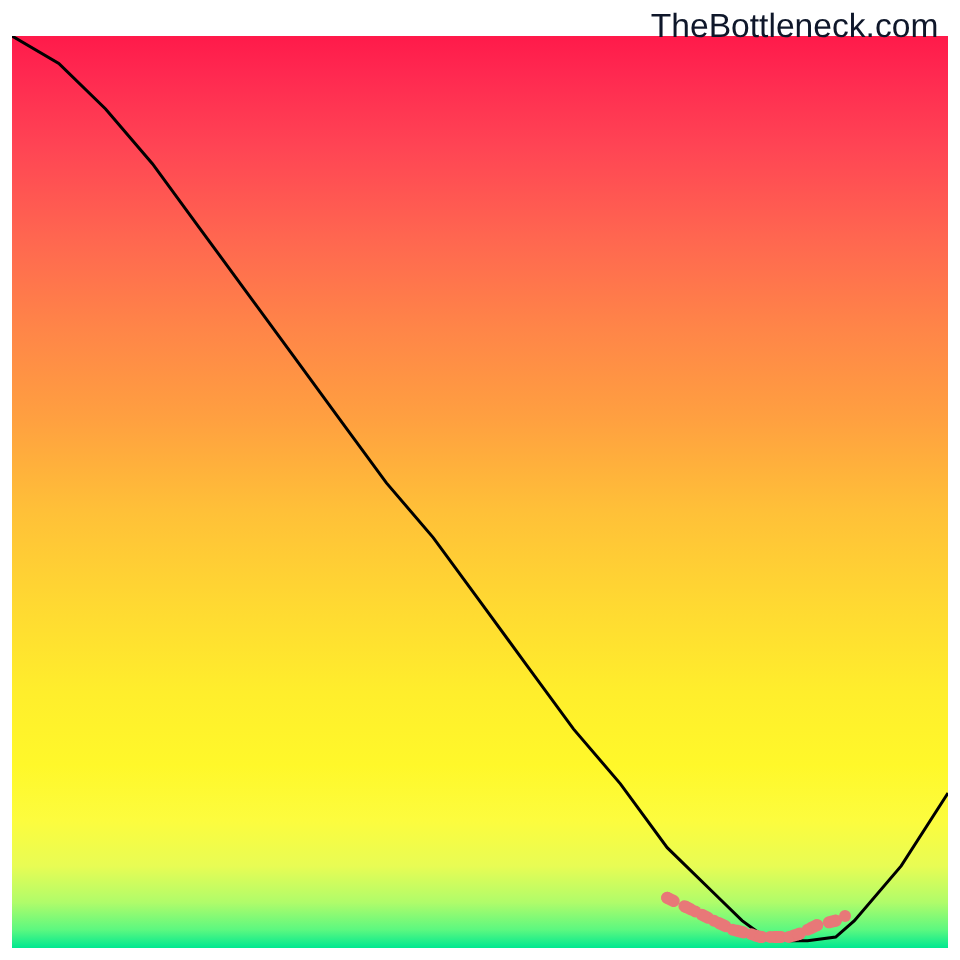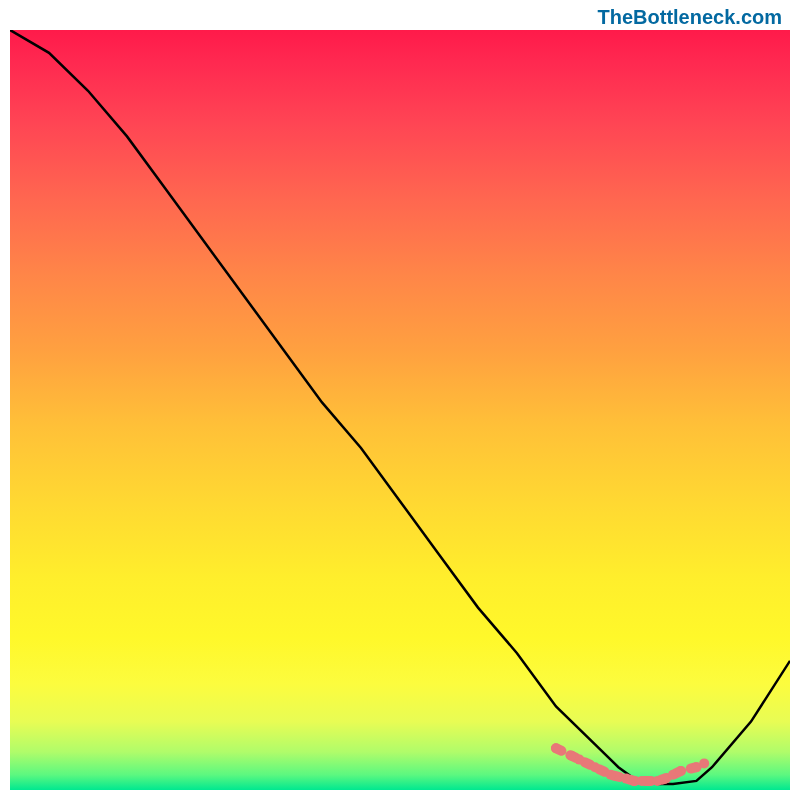--- a/index.html
+++ b/index.html
@@ -8,23 +8,23 @@
     height: 800px;
     background: #ffffff;
     position: relative;
     font-family: Arial, sans-serif;
     overflow: hidden;
   }
   .watermark {
     position: absolute;
     top: 6px;
     right: 18px;
-    font-size: 20px;
-    font-weight: bold;
-    color: #0369a1;
+    font-size: 28px;
+    font-weight: normal;
+    color: #0f172a;
     z-index: 10;
   }
   .chart-area {
     position: absolute;
     left: 10px;
     top: 30px;
     width: 780px;
     height: 760px;
   }
   .gradient-bg {

